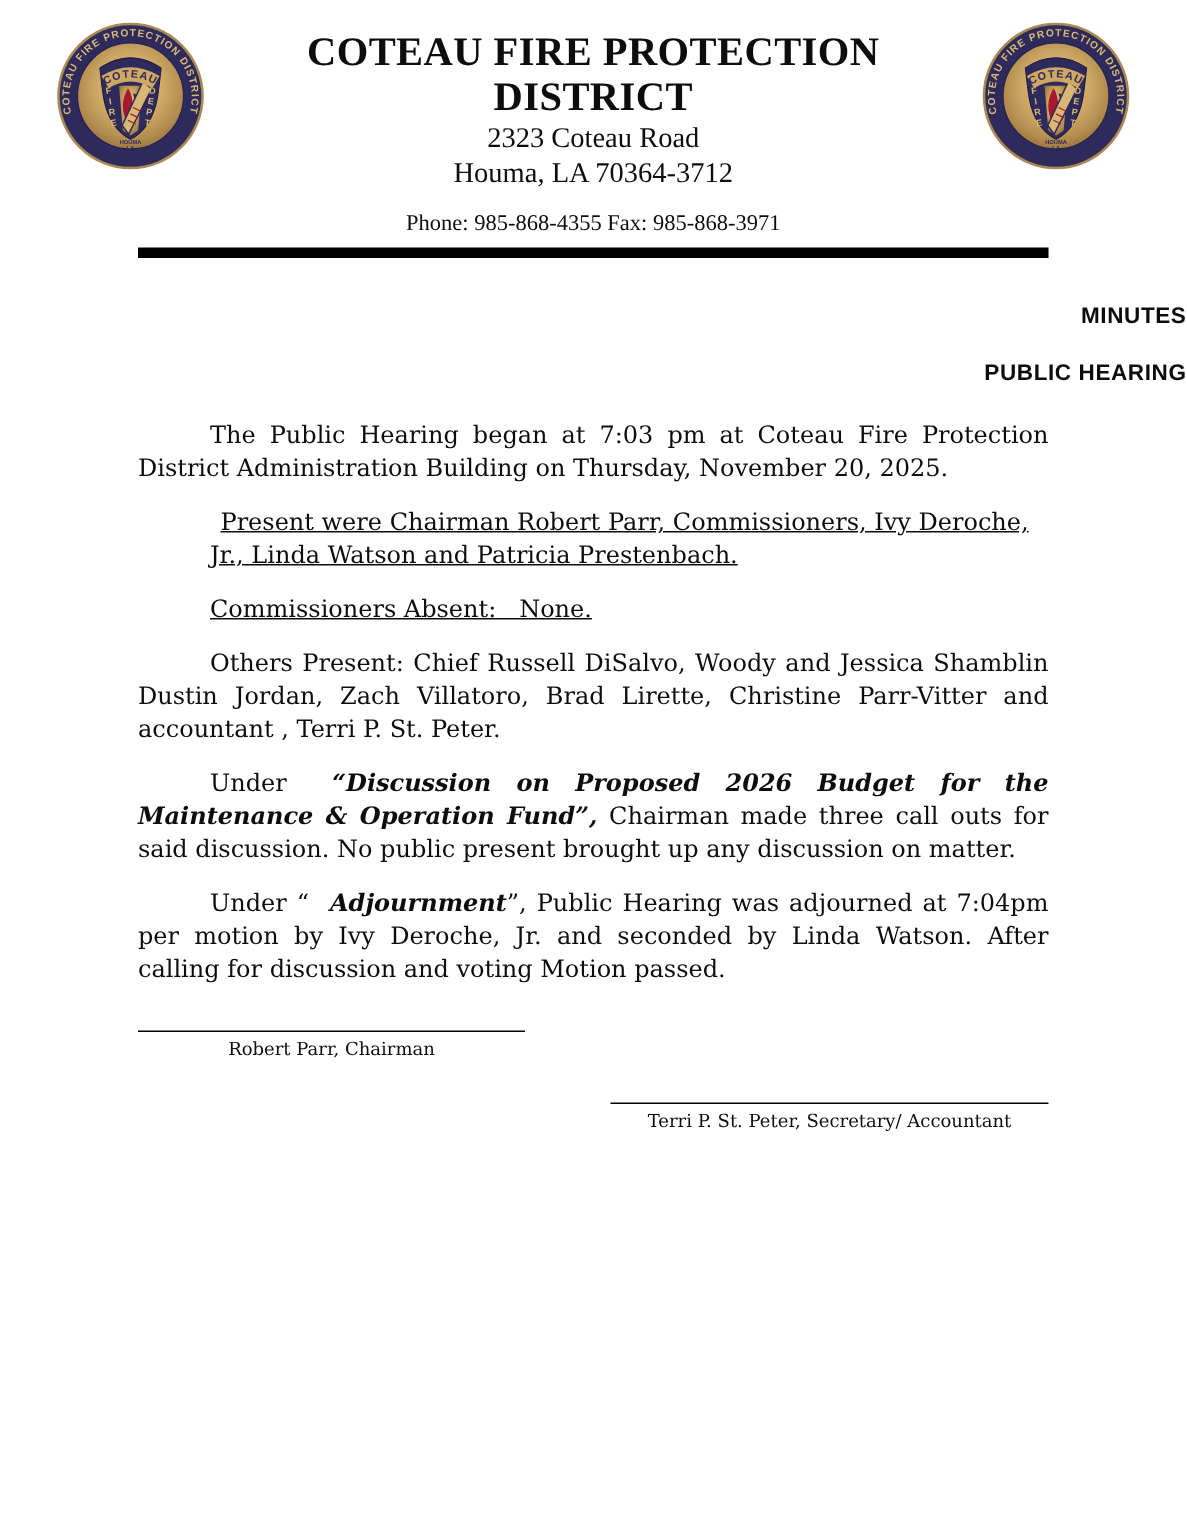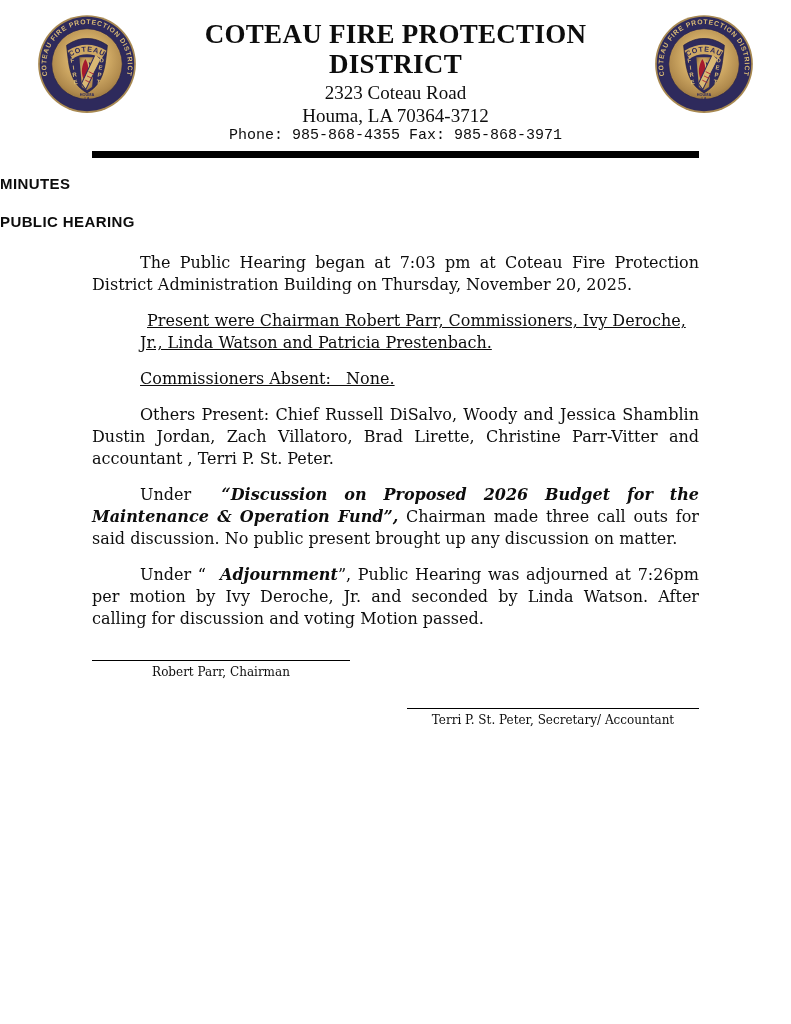--- a/index.html
+++ b/index.html
@@ -20,26 +20,26 @@
   .district-title {
     font-family:"Liberation Serif", serif;
     font-weight:bold; font-size:27px; line-height:30px;
     margin:6px 0 2px 0; letter-spacing:0.3px;
   }
   .addr {
     font-family:"Liberation Serif", serif;
     font-size:19px; line-height:23px;
   }
   .phone {
-    font-family:Liberation Mono, monospace;
-    font-size:15px; margin-top:0;
+    font-family:Liberation Serif, serif;
+    font-size:15px; margin-top:14px;
   }
   .rule { width:607px; height:7px; background:#000; margin:7px auto 0 auto; }
   
-  .headings { text-align:left; padding-top:18px; }
+  .headings { text-align:right; padding-top:31px; }
   .headings .h-line {
     font-family:"Liberation Sans", sans-serif;
     font-weight:bold; font-size:15px; line-height:16px;
     letter-spacing:0.4px; margin:0 0 22px 0;
   }
   
   .minutes-body {
     width:607px; margin:12px 0 0 92px;
     font-size:16px; line-height:22px;
   }
@@ -145,21 +145,21 @@
     <div class="h-line">MINUTES</div>
     <div class="h-line">PUBLIC HEARING</div>
   </section>
 
   <main class="minutes-body">
     <p class="para justify"><span>The Public Hearing began at 7:03 pm at Coteau Fire Protection District Administration Building on Thursday, November 20, 2025.</span></p>
     <p class="para block-indent nudge"><span>Present were Chairman Robert Parr, Commissioners, Ivy Deroche, Jr., Linda Watson and Patricia Prestenbach.</span></p>
     <p class="para block-indent"><span>Commissioners Absent:&nbsp;&nbsp; None.</span></p>
     <p class="para justify"><span>Others Present: Chief Russell DiSalvo, Woody and Jessica Shamblin Dustin Jordan, Zach Villatoro, Brad Lirette, Christine Parr-Vitter and accountant , Terri P. St. Peter.</span></p>
     <p class="para justify"><span>Under </span><span class="bi">“Discussion on Proposed 2026 Budget for the Maintenance &amp; Operation Fund”,</span><span> Chairman made three call outs for said discussion. No public present brought up any discussion on matter.</span></p>
-    <p class="para justify"><span>Under “</span><span class="bi">Adjournment</span><span>”, Public Hearing was adjourned at 7:26pm per motion by Ivy Deroche, Jr. and seconded by Linda Watson. After calling for discussion and voting Motion passed.</span></p>
+    <p class="para justify"><span>Under “</span><span class="bi">Adjournment</span><span>”, Public Hearing was adjourned at 7:04pm per motion by Ivy Deroche, Jr. and seconded by Linda Watson. After calling for discussion and voting Motion passed.</span></p>
   </main>
 
   <footer class="signatures">
     <div class="sig-left">
       <div class="sig-line"></div>
       <div class="sig-name">Robert Parr, Chairman</div>
     </div>
     <div class="sig-right">
       <div class="sig-line"></div>
       <div class="sig-name">Terri P. St. Peter, Secretary/ Accountant</div>

